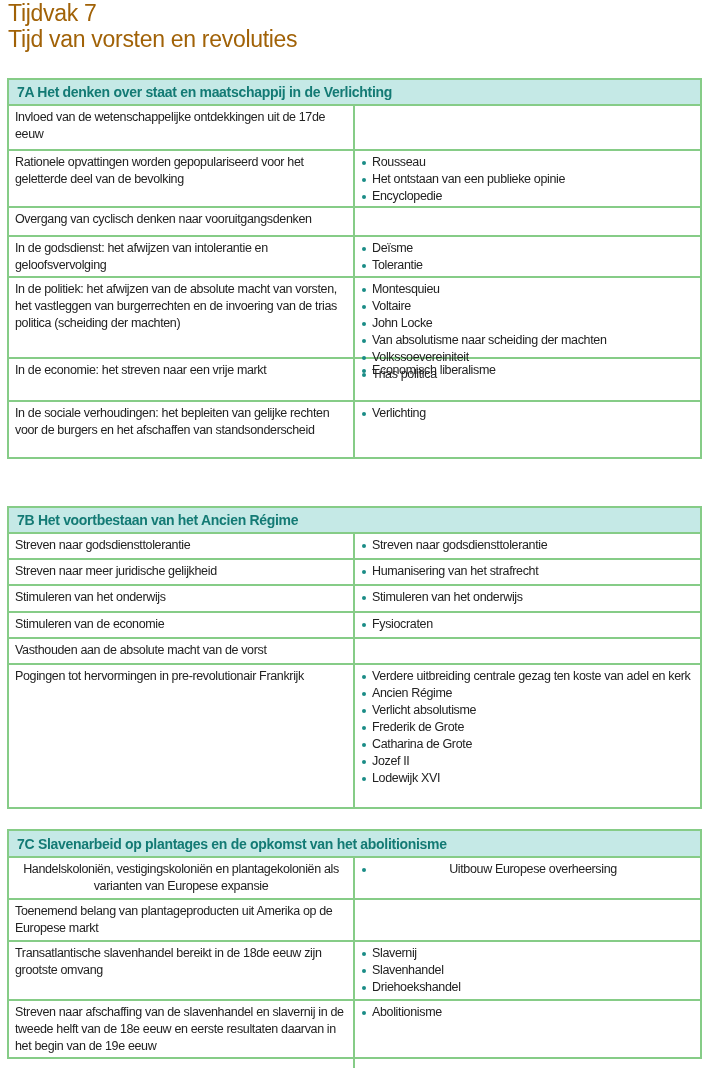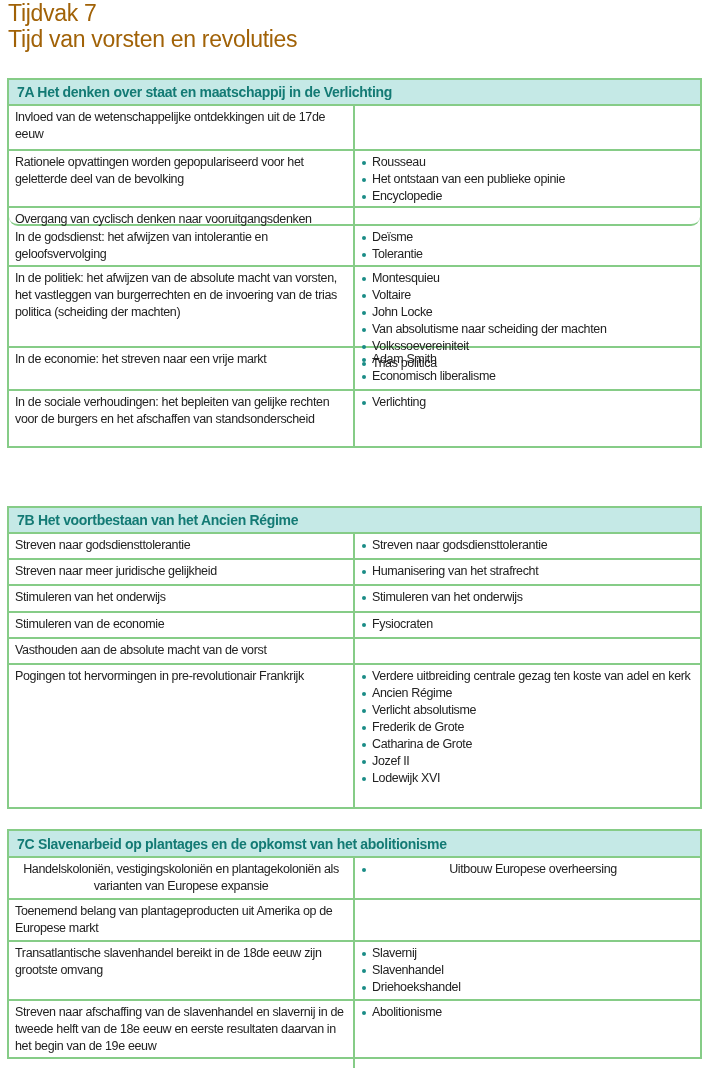--- a/index.html
+++ b/index.html
@@ -64,21 +64,21 @@
   <div class="row" style="height:57px;">
     <div class="cell-l">Rationele opvattingen worden gepopulariseerd voor het geletterde deel van de bevolking</div>
     <div class="cell-r">
       <ul class="bullets">
         <li>Rousseau</li>
         <li>Het ontstaan van een publieke opinie</li>
         <li>Encyclopedie</li>
       </ul>
     </div>
   </div>
-  <div class="row" style="height:18px;border-radius:10px;">
+  <div class="row" style="height:29px;">
     <div class="cell-l">Overgang van cyclisch denken naar vooruitgangsdenken</div>
     <div class="cell-r"></div>
   </div>
   <div class="row" style="height:41px;">
     <div class="cell-l">In de godsdienst: het afwijzen van intolerantie en geloofsvervolging</div>
     <div class="cell-r">
       <ul class="bullets">
         <li>Deïsme</li>
         <li>Tolerantie</li>
       </ul>
@@ -94,21 +94,20 @@
         <li>Van absolutisme naar scheiding der machten</li>
         <li>Volkssoevereiniteit</li>
         <li>Trias politica</li>
       </ul>
     </div>
   </div>
   <div class="row" style="height:43px;">
     <div class="cell-l">In de economie: het streven naar een vrije markt</div>
     <div class="cell-r">
       <ul class="bullets">
-        <li>Adam Smith</li>
         <li>Economisch liberalisme</li>
       </ul>
     </div>
   </div>
   <div class="row" style="height:55px;">
     <div class="cell-l">In de sociale verhoudingen: het bepleiten van gelijke rechten voor de burgers en het afschaffen van standsonderscheid</div>
     <div class="cell-r">
       <ul class="bullets">
         <li>Verlichting</li>
       </ul>

